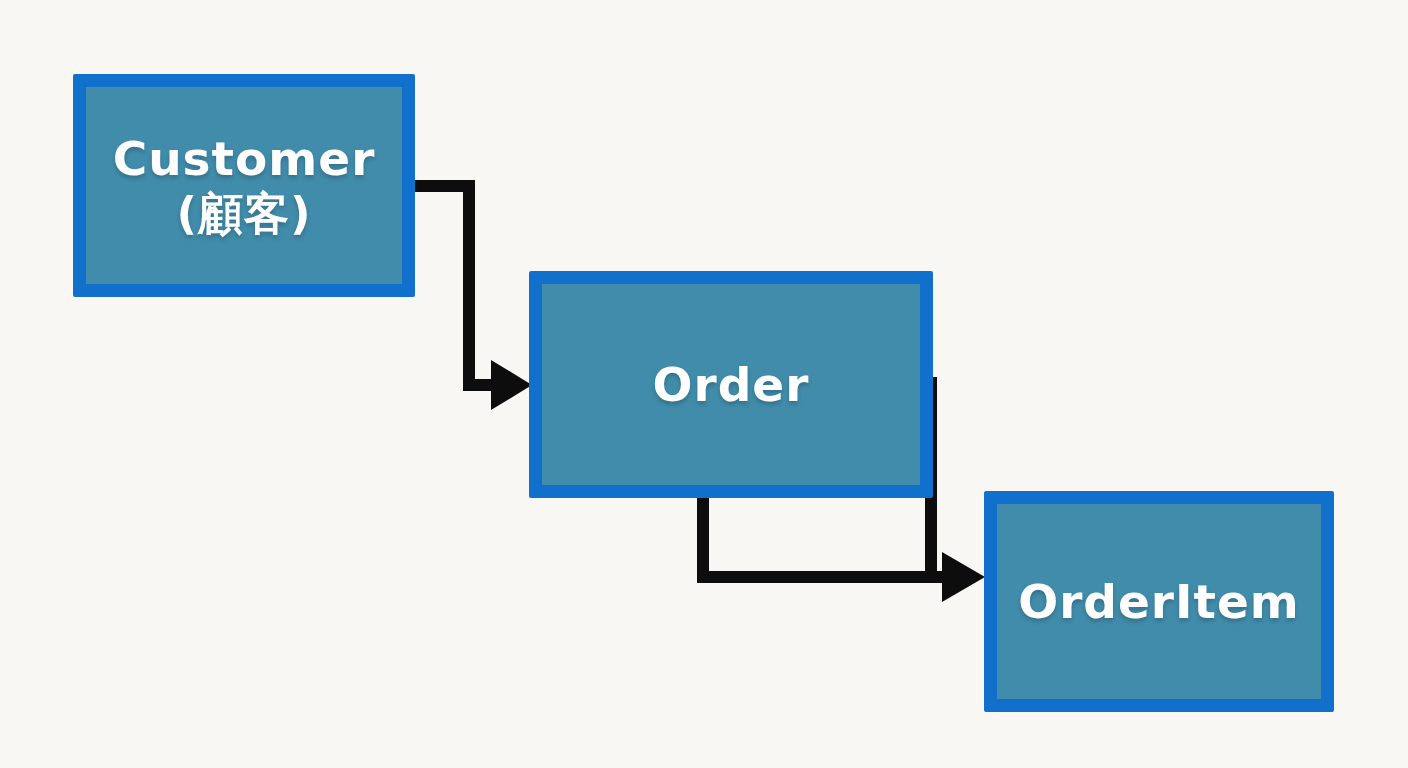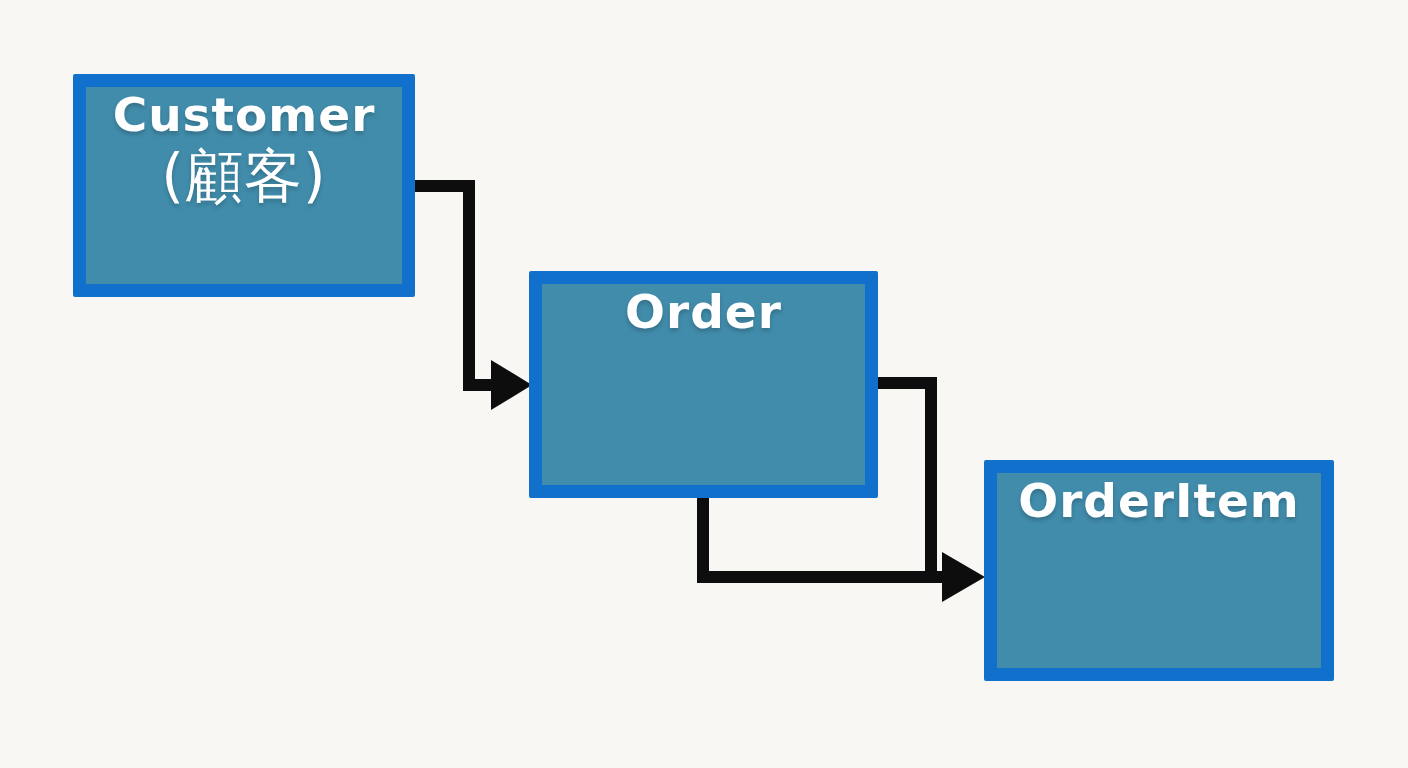--- a/index.html
+++ b/index.html
@@ -34,34 +34,35 @@
   }
   .node {
     position: absolute;
     box-sizing: border-box;
     background: var(--node-fill, #418cab);
     border: 13px solid var(--node-border, #1170cb);
     border-radius: 2px;
     display: flex;
     flex-direction: column;
     align-items: center;
+    justify-content: center;
     color: var(--text, #ffffff);
     text-align: center;
   }
   .node .label {
     font-size: 47px;
     font-weight: bold;
     line-height: 1.18;
     letter-spacing: 1px;
     text-shadow: 0 3px 4px rgba(0,0,0,0.20);
     white-space: nowrap;
   }
   .node .sublabel {
-    font-size: 58px;
-    font-weight: normal;
+    font-size: 45px;
+    font-weight: bold;
     line-height: 1.18;
     letter-spacing: 1px;
     text-shadow: 0 3px 4px rgba(0,0,0,0.20);
     white-space: nowrap;
   }
   .node .sublabel:empty {
     display: none;
   }
 </style>
 </head>
@@ -75,22 +76,22 @@
     <path class="edge" d="M878,383 H931 V577"></path>
     <path class="edge" d="M703,498 V577 H944"></path>
     <polygon class="head" points="942,552 985,577 942,602"></polygon>
   </svg>
 
   <div class="node" style="left:73px; top:74px; width:342px; height:223px;">
     <span class="label">Customer</span>
     <span class="sublabel">(顧客)</span>
   </div>
 
-  <div class="node" style="left:529px; top:271px; width:349px; height:227px;gap:7px;">
+  <div class="node" style="left:529px; top:271px; width:404px; height:227px;gap:7px;">
     <span class="label">Order</span>
   </div>
 
-  <div class="node" style="left:984px; top:460px; width:350px; height:221px;">
+  <div class="node" style="left:984px; top:491px; width:350px; height:221px;">
     <span class="label">OrderItem</span>
 
   </div>
 
 </div>
 
 </body></html>

